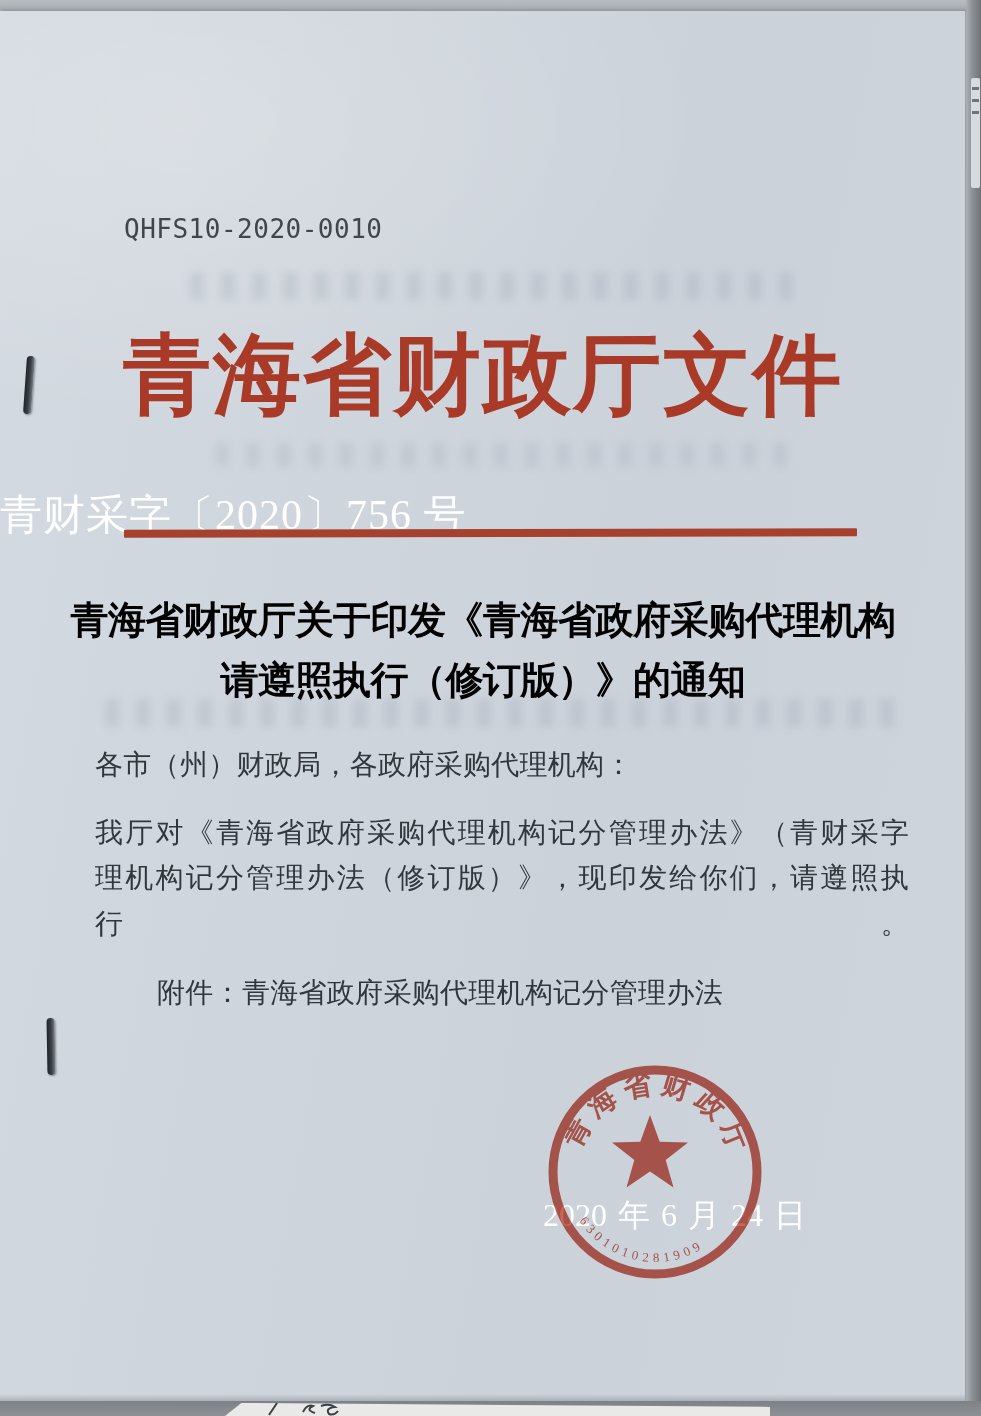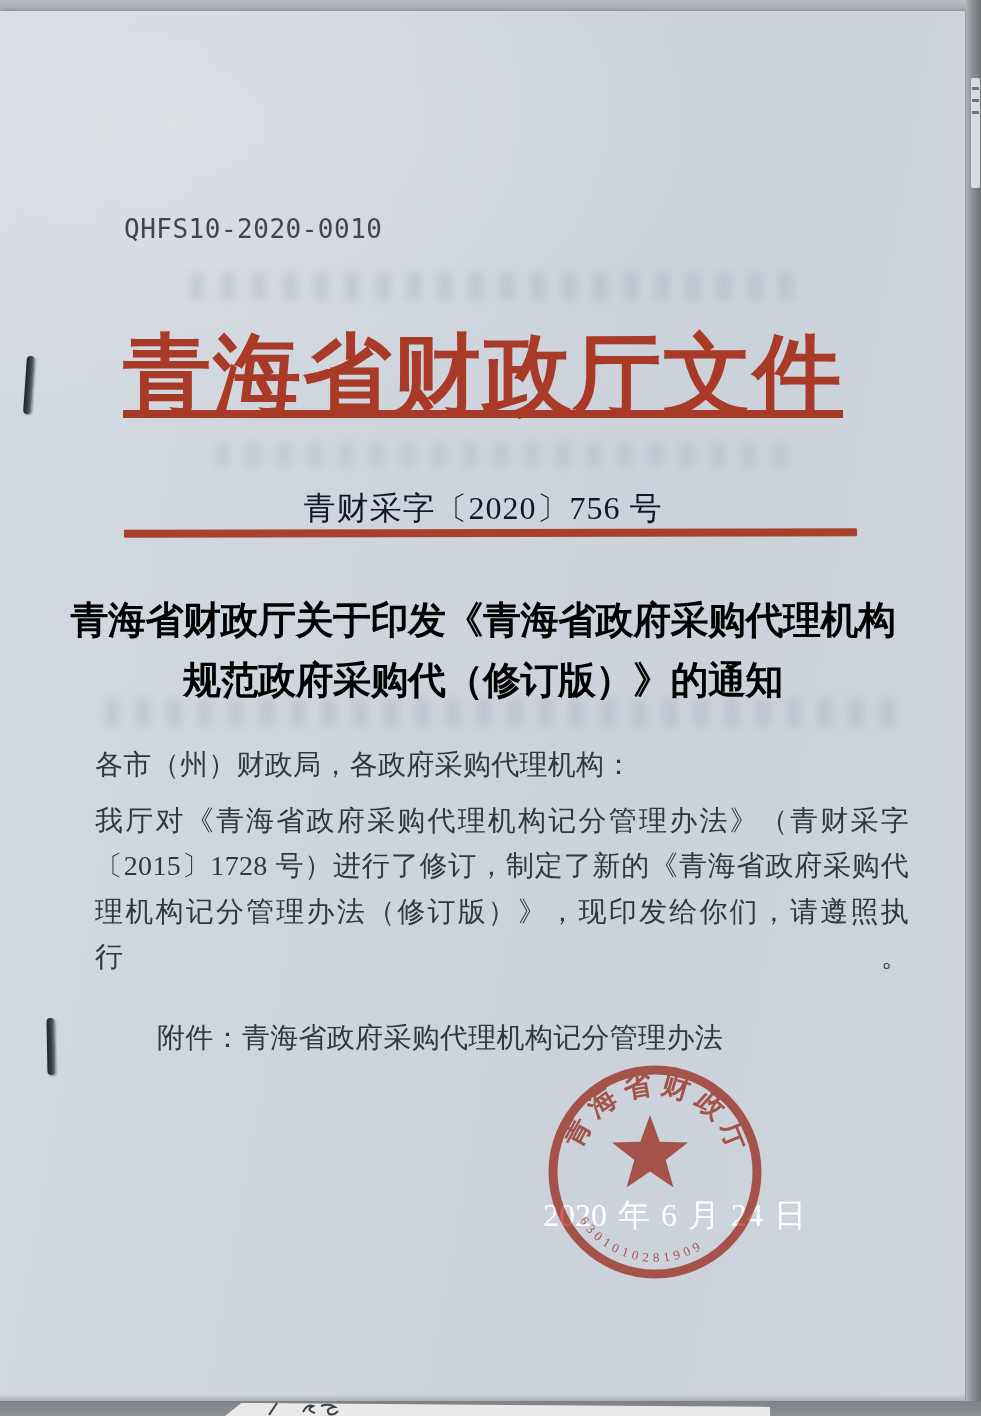--- a/index.html
+++ b/index.html
@@ -66,44 +66,44 @@
   .ghost-3 { left:105px; top:699px; width:795px; }
   
   .doc-code {
     position:absolute; left:108px; top:214px;
     font-family:"DejaVu Sans Mono", monospace;
     font-size:26px; letter-spacing:.5px; color:#41464d;margin-left:16px;
   }
   .org-header {
     position:absolute; left:0; top:316px; width:966px;
     text-align:center; font-size:88px; font-weight:700;
-    color:#a93a27; letter-spacing:2px; white-space:nowrap;text-decoration:underline;
+    color:#a93a27; letter-spacing:2px; white-space:nowrap;
   }
   .ref-number {
     position:absolute; left:0; top:487px; width:966px;
-    text-align:center; font-size:32px; color:#0f172a; letter-spacing:1px;
+    text-align:left; font-size:42px; color:#ffffff; letter-spacing:1px;
   }
   .red-rule {
     position:absolute; left:124px; top:529px; width:733px; height:8px;
     background:#a7402d; border-radius:1px; transform:rotate(-.1deg);
   }
   .doc-title {
     position:absolute; left:0; top:590px; width:966px;
     text-align:center; font-weight:700; font-size:38px;
     line-height:60px; color:#000000; letter-spacing:-.5px;
   }
   .body-block {
     position:absolute; left:95px; top:742px; width:814px;
     font-size:28px; color:#32373e; line-height:45.5px;
     letter-spacing:.3px;
   }
-  .salutation { margin-bottom:10px; }
+  .salutation { margin-bottom:22px; }
   .jline { text-align:justify; text-align-last:justify; }
   .indent { text-indent:62px; }
-  .attachment { margin-top:35px; padding-left:62px; }
+  .attachment { margin-top:24px; padding-left:62px; }
   .issue-date {
     position:absolute; left:543px; top:1194px;
     font-size:32px; color:#ffffff; word-spacing:3px; white-space:nowrap;
   }
   .seal {
     position:absolute; left:538px; top:1058px; width:234px; height:234px;
     mix-blend-mode:multiply; opacity:.88; filter:blur(.4px);
   }
 </style>
 </head>
@@ -130,27 +130,26 @@
 <div class="doc-code">QHFS10-2020-0010</div>
 
 <div class="org-header">青海省财政厅文件</div>
 
 <div class="ref-number">青财采字〔2020〕756 号</div>
 
 <div class="red-rule"></div>
 
 <div class="doc-title">
   <div>青海省财政厅关于印发《青海省政府采购代理机构</div>
-  <div>规范政府采购代（修订版）》的通知</div>
+  <div>请遵照执行（修订版）》的通知</div>
 </div>
 
 <div class="body-block">
   <div class="salutation">各市（州）财政局，各政府采购代理机构：</div>
   <div class="jline">我厅对《青海省政府采购代理机构记分管理办法》（青财采字</div>
-  <div class="jline">〔2015〕1728 号）进行了修订，制定了新的《青海省政府采购代</div>
   <div class="jline">理机构记分管理办法（修订版）》，现印发给你们，请遵照执行。</div>
   <div class="attachment">附件：青海省政府采购代理机构记分管理办法</div>
 </div>
 
 <div class="issue-date">2020 年 6 月 24 日</div>
 
 <svg class="seal" viewBox="0 0 234 234">
   <circle cx="117" cy="114" r="102" fill="none" stroke="#c84e3e" stroke-width="9"></circle>
   <polygon fill="#c84e3e" points="112,57 121.7,83.7 150,84.6 127.7,102.1 135.5,129.4 112,113.5 88.5,129.4 96.3,102.1 74,84.6 102.3,83.7"></polygon>
   <defs>

